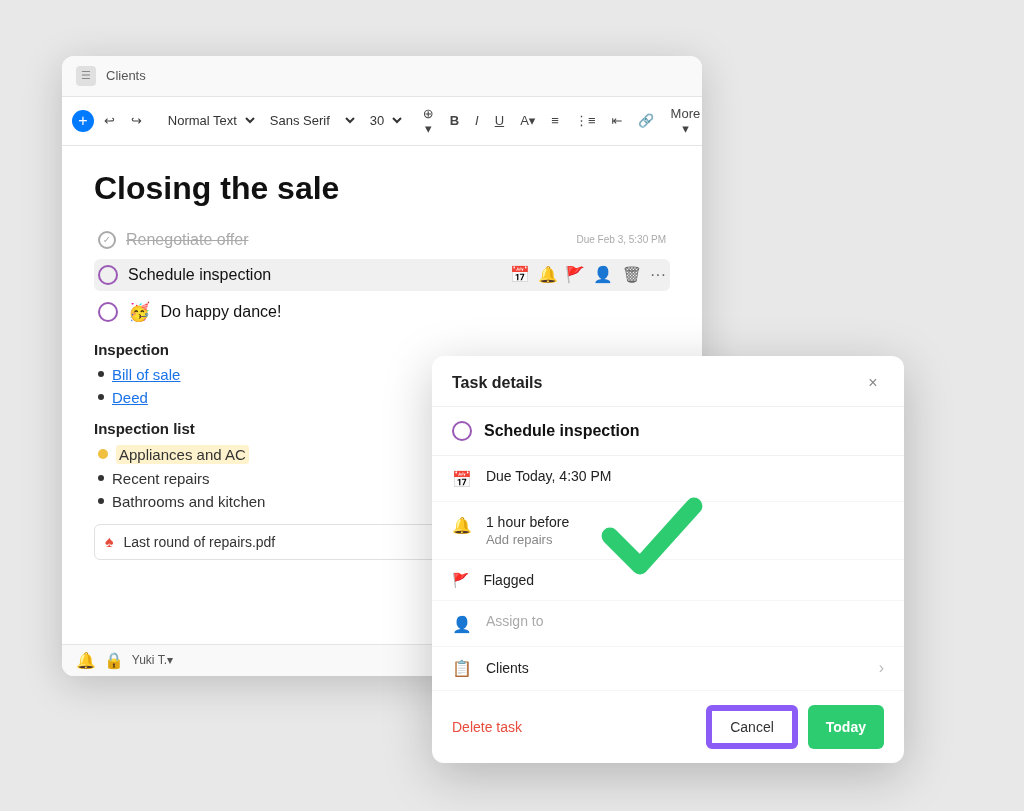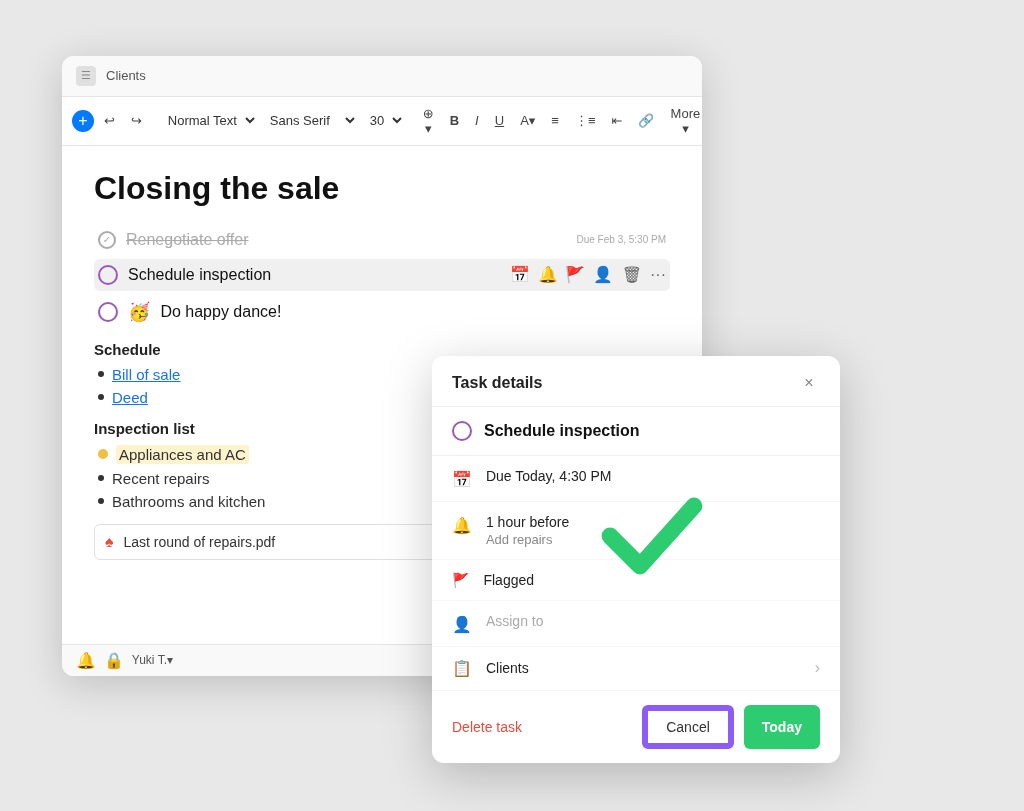--- a/index.html
+++ b/index.html
@@ -292,21 +292,21 @@
       align-items: center;
       cursor: pointer;
     }
     .statusbar-right { margin-left: auto; font-size: 12px; color: #aaa; }
 
     
     .task-detail-panel {
       position: absolute;
       top: 300px;
       left: 370px;
-      width: 408px;
+      width: 472px;
       background: #ffffff;
       border-radius: 12px;
       box-shadow: 0 12px 50px rgba(0,0,0,0.22);
       overflow: hidden;
       z-index: 10;
     }
 
     .panel-header {
       display: flex;
       align-items: center;
@@ -534,21 +534,21 @@
           <span class="task-icon-btn">···</span>
         </div>
       </div>
 
       <div class="happy-task-row">
         <div class="task-checkbox-active"></div>
         <span style="font-size:18px;">🥳</span>
         <span style="font-size:16px;color:#111;">Do happy dance!</span>
       </div>
 
-      <div class="section-label">Schedule</div>
+      <div class="section-label">Inspection</div>
       <ul class="bullet-list">
         <li class="bullet-item">
           <div class="bullet-dot"></div>
           <span class="link-text">Bill of sale</span>
         </li>
         <li class="bullet-item">
           <div class="bullet-dot"></div>
           <span class="link-text">Deed</span>
         </li>
       </ul>

